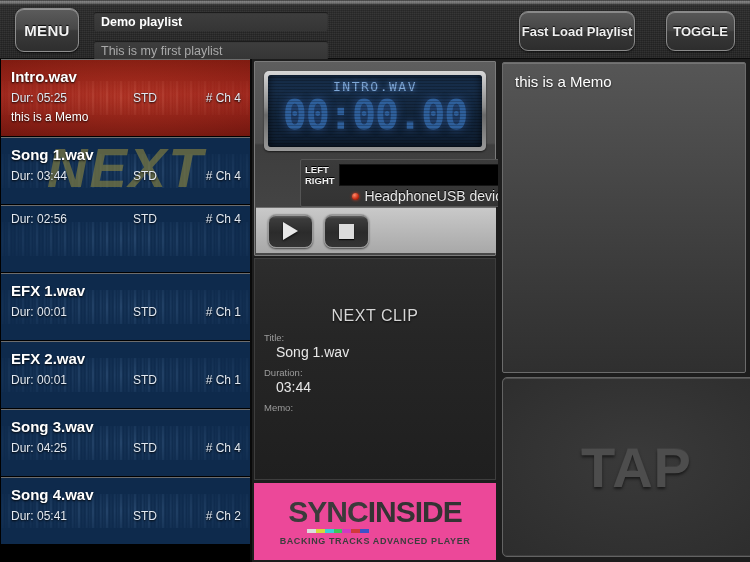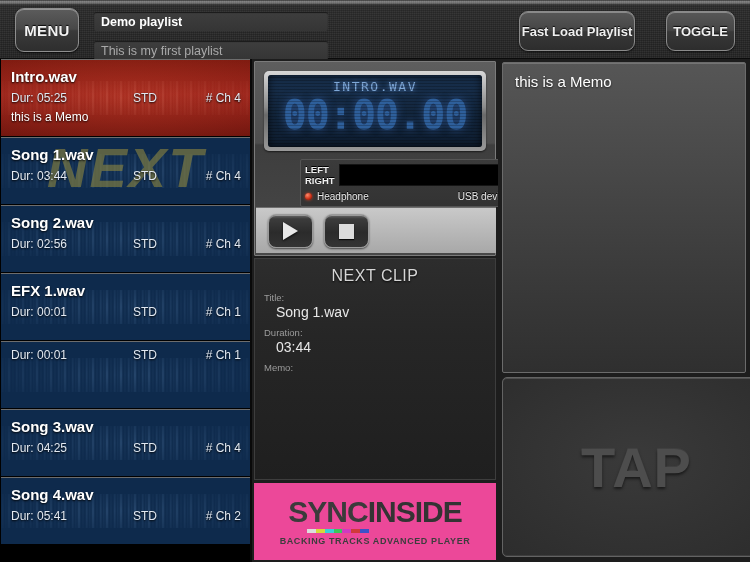--- a/index.html
+++ b/index.html
@@ -187,22 +187,22 @@
     position:absolute; left:4px; top:4px; width:34px;
     font-size:9.5px; font-weight:bold; color:#efefef; line-height:11px;
     text-shadow:0 -1px 0 #000;
   }
   .meter-strip{
     position:absolute; left:38px; top:4px; right:4px; height:22px;
     background:#000; border:1px solid #151515;
   }
   .led-row{
     position:absolute; left:4px; right:4px; bottom:3px; height:14px;
-    display:flex; align-items:center; justify-content:space-between;
-    font-size:10px; color:#e6e6e6; text-shadow:0 -1px 0 #000;
+    display:flex; align-items:center; justify-content:flex-end;
+    font-size:14px; color:#e6e6e6; text-shadow:0 -1px 0 #000;
   }
   .led{
     width:7px; height:7px; border-radius:50%;
     background:radial-gradient(circle at 35% 30%, #ff8a6a, #c72a12 60%, #6d1407);
     box-shadow:0 0 3px rgba(220,60,30,.9);
     display:inline-block;
   }
   .led-l{ display:flex; align-items:center; gap:5px; }
   .led-r{ display:flex; align-items:center; }
 
@@ -232,20 +232,21 @@
 
   .nextclip{
     position:absolute; left:2px; top:199px; width:242px; height:222px;
     background:linear-gradient(180deg,#2d2d2d 0%,#262626 35%,#1f1f1f 100%);
     border:1px solid #3d3d3d;
   }
   .nc-head{
     text-align:center; padding-top:8px;
     font-size:16px; color:#d6d6d6; letter-spacing:.5px;
     text-shadow:0 1px 2px rgba(0,0,0,.9);
+    margin-top:40px;
   }
   .nc-label{ padding:7px 0 0 9px; font-size:9.5px; color:#9c9c9c; }
   .nc-value{ padding:1px 0 0 21px; font-size:14px; color:#e8e8e8; }
 
   .brand{
     position:absolute; left:2px; top:424px; width:242px; height:77px;
     background:#ec4899;
     display:flex; flex-direction:column; align-items:center; justify-content:center;
   }
   .brand-row{ display:flex; align-items:baseline; line-height:1; }
@@ -325,38 +326,38 @@
         <div class="next-mark">NEXT</div>
         <div class="clip-name">Song 1.wav</div>
         <div class="clip-meta">
           <span class="m-dur">Dur: 03:44</span>
           <span class="m-std">STD</span>
           <span class="m-ch"># Ch 4</span>
         </div>
       </div>
       <div class="clip blue">
         <div class="wave"></div>
-        <div class="clip-name">Song 2.wav</div>
         <div class="clip-meta">
           <span class="m-dur">Dur: 02:56</span>
           <span class="m-std">STD</span>
           <span class="m-ch"># Ch 4</span>
         </div>
       </div>
       <div class="clip blue">
         <div class="wave"></div>
         <div class="clip-name">EFX 1.wav</div>
         <div class="clip-meta">
           <span class="m-dur">Dur: 00:01</span>
           <span class="m-std">STD</span>
           <span class="m-ch"># Ch 1</span>
         </div>
       </div>
       <div class="clip blue">
         <div class="wave"></div>
+        <div class="clip-name">EFX 2.wav</div>
         <div class="clip-meta">
           <span class="m-dur">Dur: 00:01</span>
           <span class="m-std">STD</span>
           <span class="m-ch"># Ch 1</span>
         </div>
       </div>
       <div class="clip blue">
         <div class="wave"></div>
         <div class="clip-name">Song 3.wav</div>
         <div class="clip-meta">

